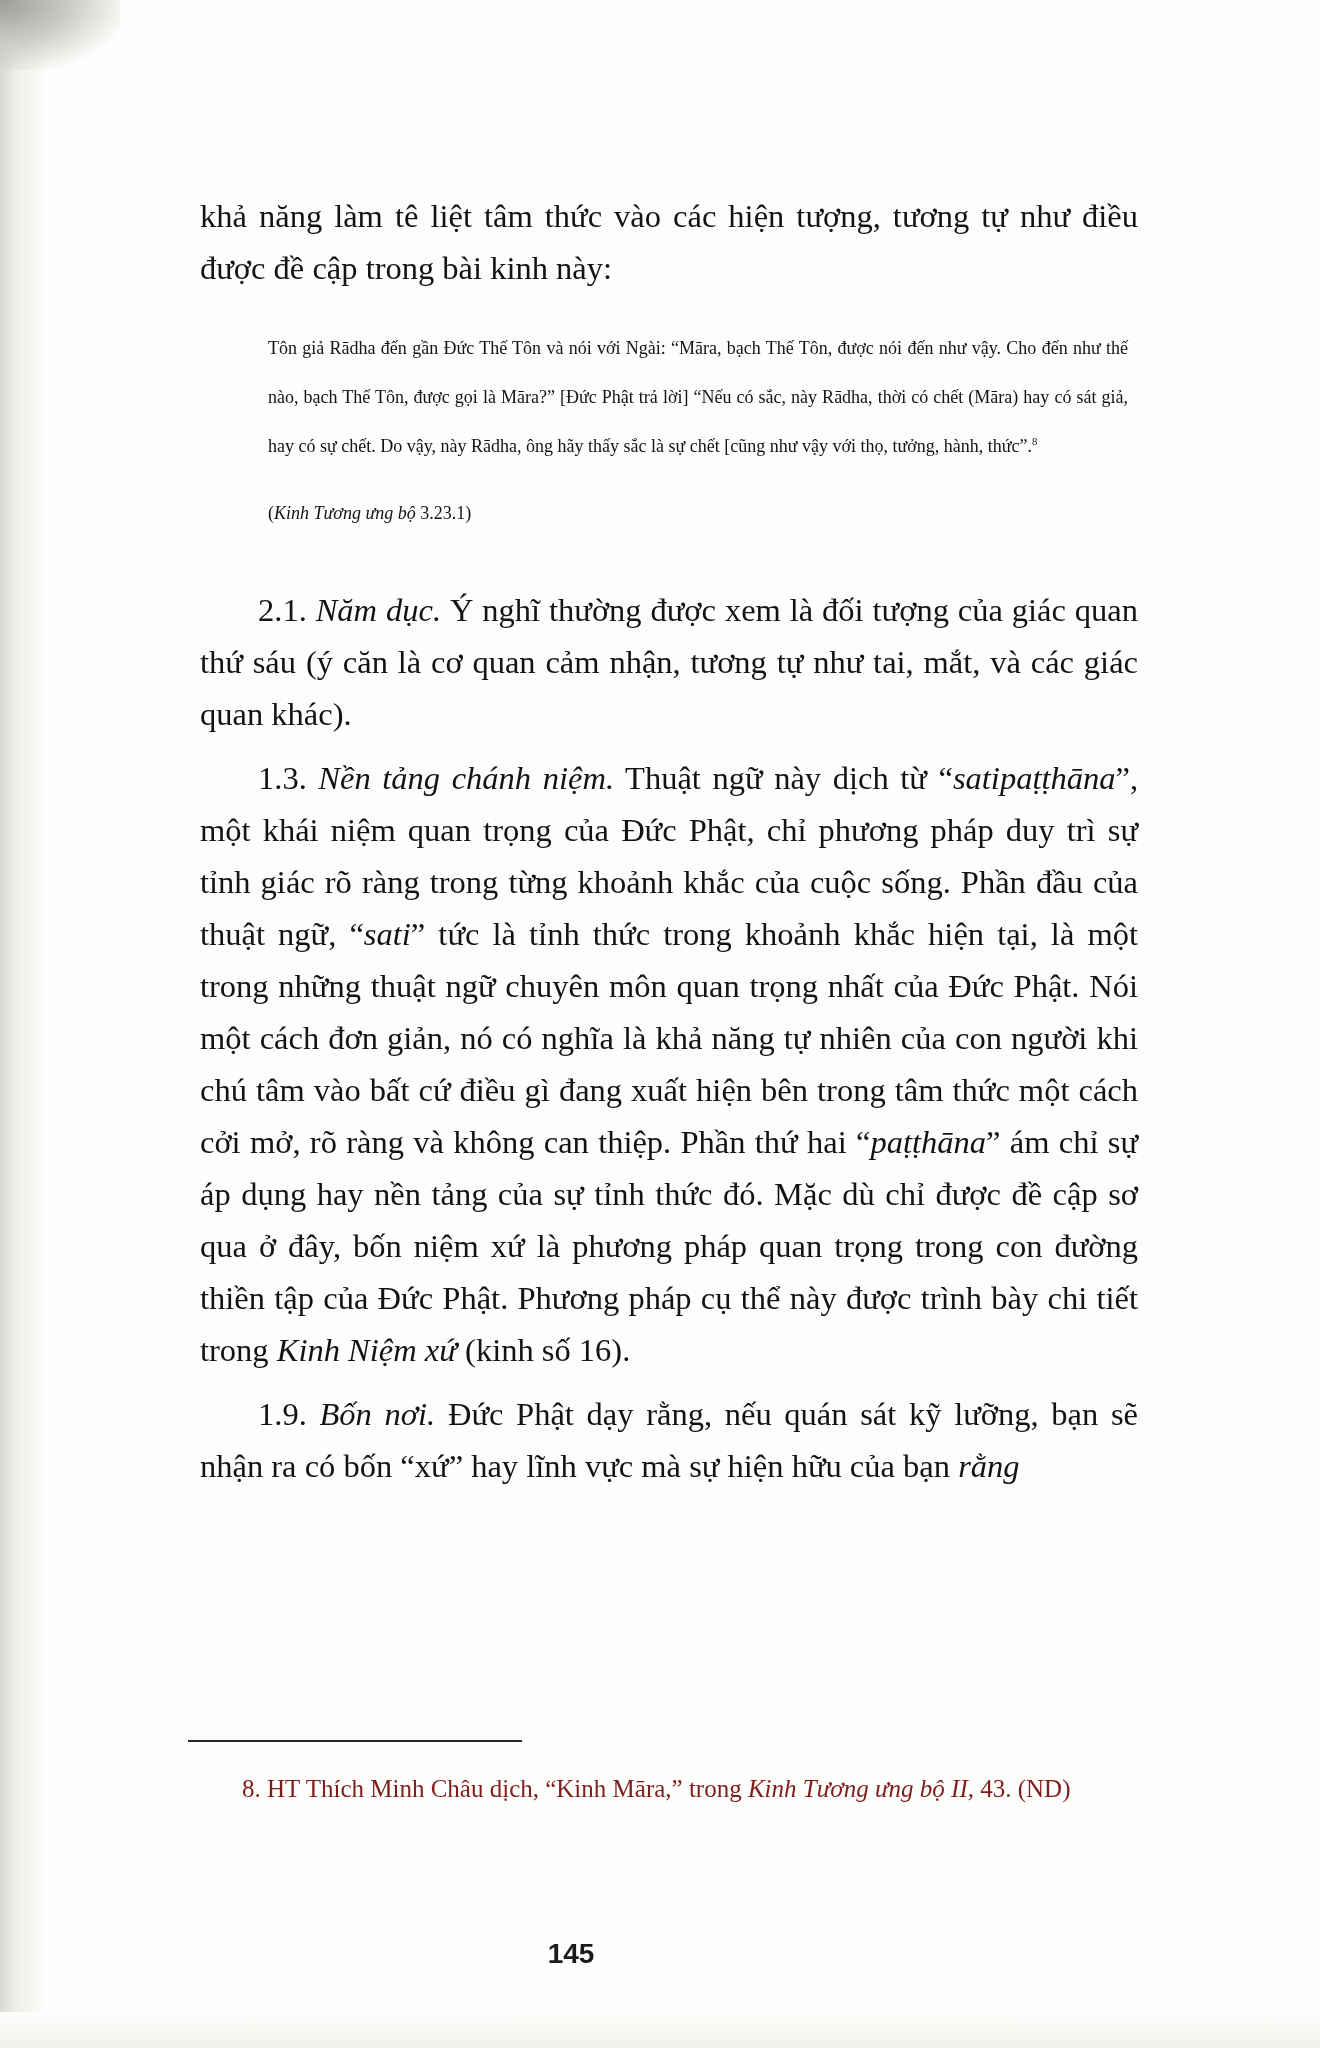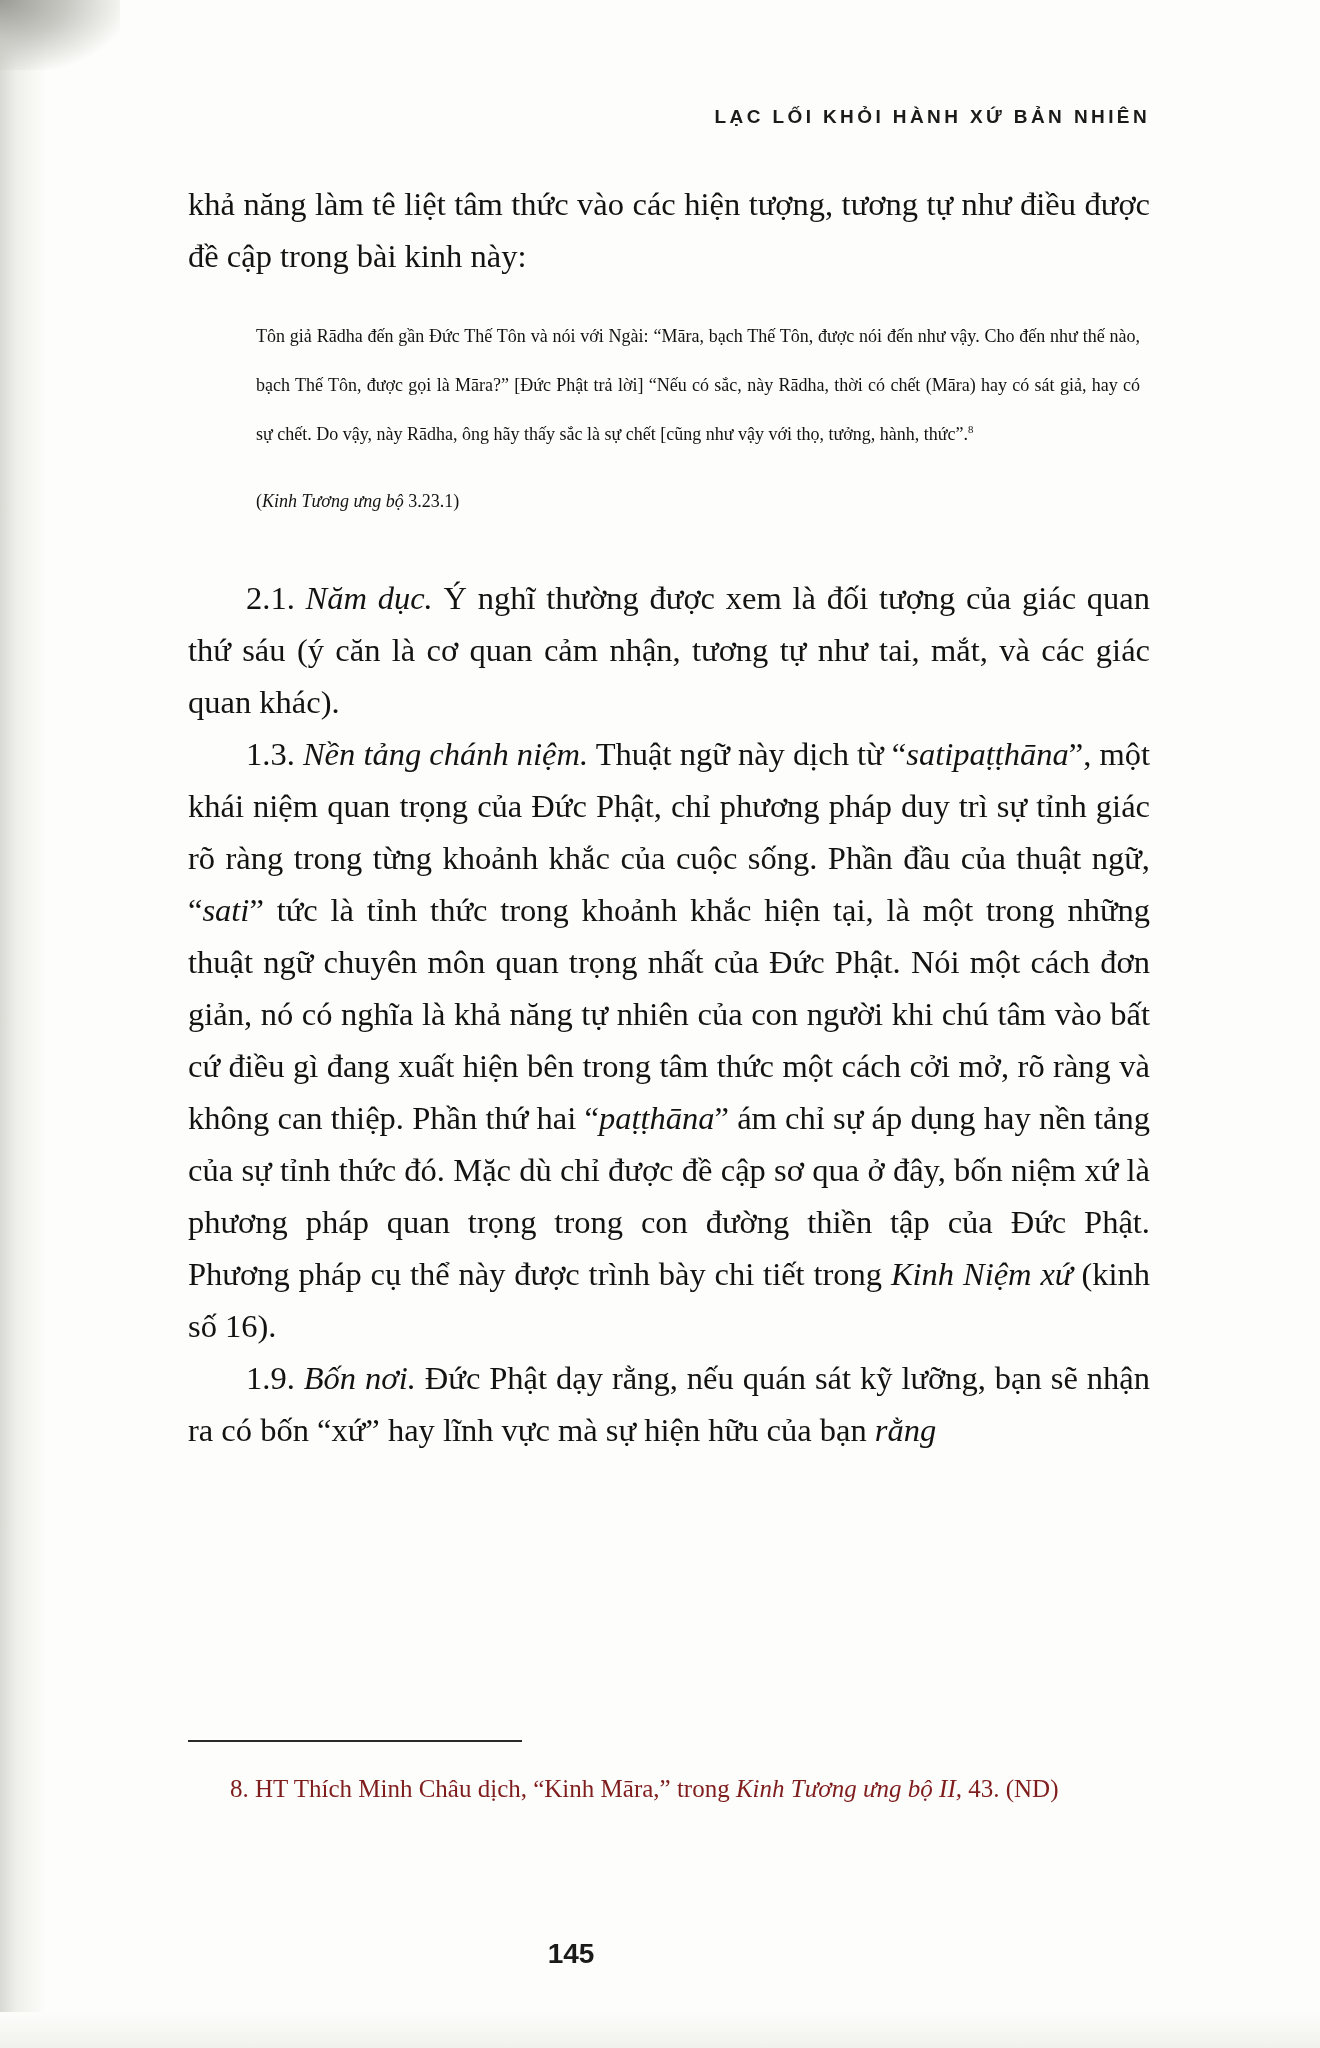--- a/index.html
+++ b/index.html
@@ -69,21 +69,21 @@
 
   
   .column {
     position: absolute;
     left: 188px;
     top: 178px;
     width: 962px;
   }
 
   p {
-    margin: 0;
+    margin: 12px;
     font-size: 32.5px;
     line-height: 52px;
     text-align: justify;
     text-justify: inter-word;
     color: #131313;
   }
 
   p.body-para {
     text-indent: 0;
   }
@@ -160,21 +160,20 @@
 </head>
 <body>
 
 <div class="page">
   <div class="scan-edge-left"></div>
   <div class="scan-corner"></div>
   <div class="scan-edge-bottom"></div>
 
   <div class="content">
 
-    <div class="running-head">LẠC LỐI KHỎI HÀNH XỨ BẢN NHIÊN</div>
 
     <div class="column">
 
       <p class="body-para">khả năng làm tê liệt tâm thức vào các hiện tượng, tương tự như điều được đề cập trong bài kinh này:</p>
 
       <div class="blockquote">
         <p><span>Tôn giả Rādha đến gần Đức Thế Tôn và nói với Ngài: “Māra, bạch Thế Tôn, được nói đến như vậy. Cho đến như thế nào, bạch Thế Tôn, được gọi là Māra?” [Đức Phật trả lời] “Nếu có sắc, này Rādha, thời có chết (Māra) hay có sát giả, hay có sự chết. Do vậy, này Rādha, ông hãy thấy sắc là sự chết [cũng như vậy với thọ, tưởng, hành, thức”.</span><sup>8</sup></p>
         <p class="citation"><span>(</span><i>Kinh Tương ưng bộ</i><span> 3.23.1)</span></p>
       </div>
 

